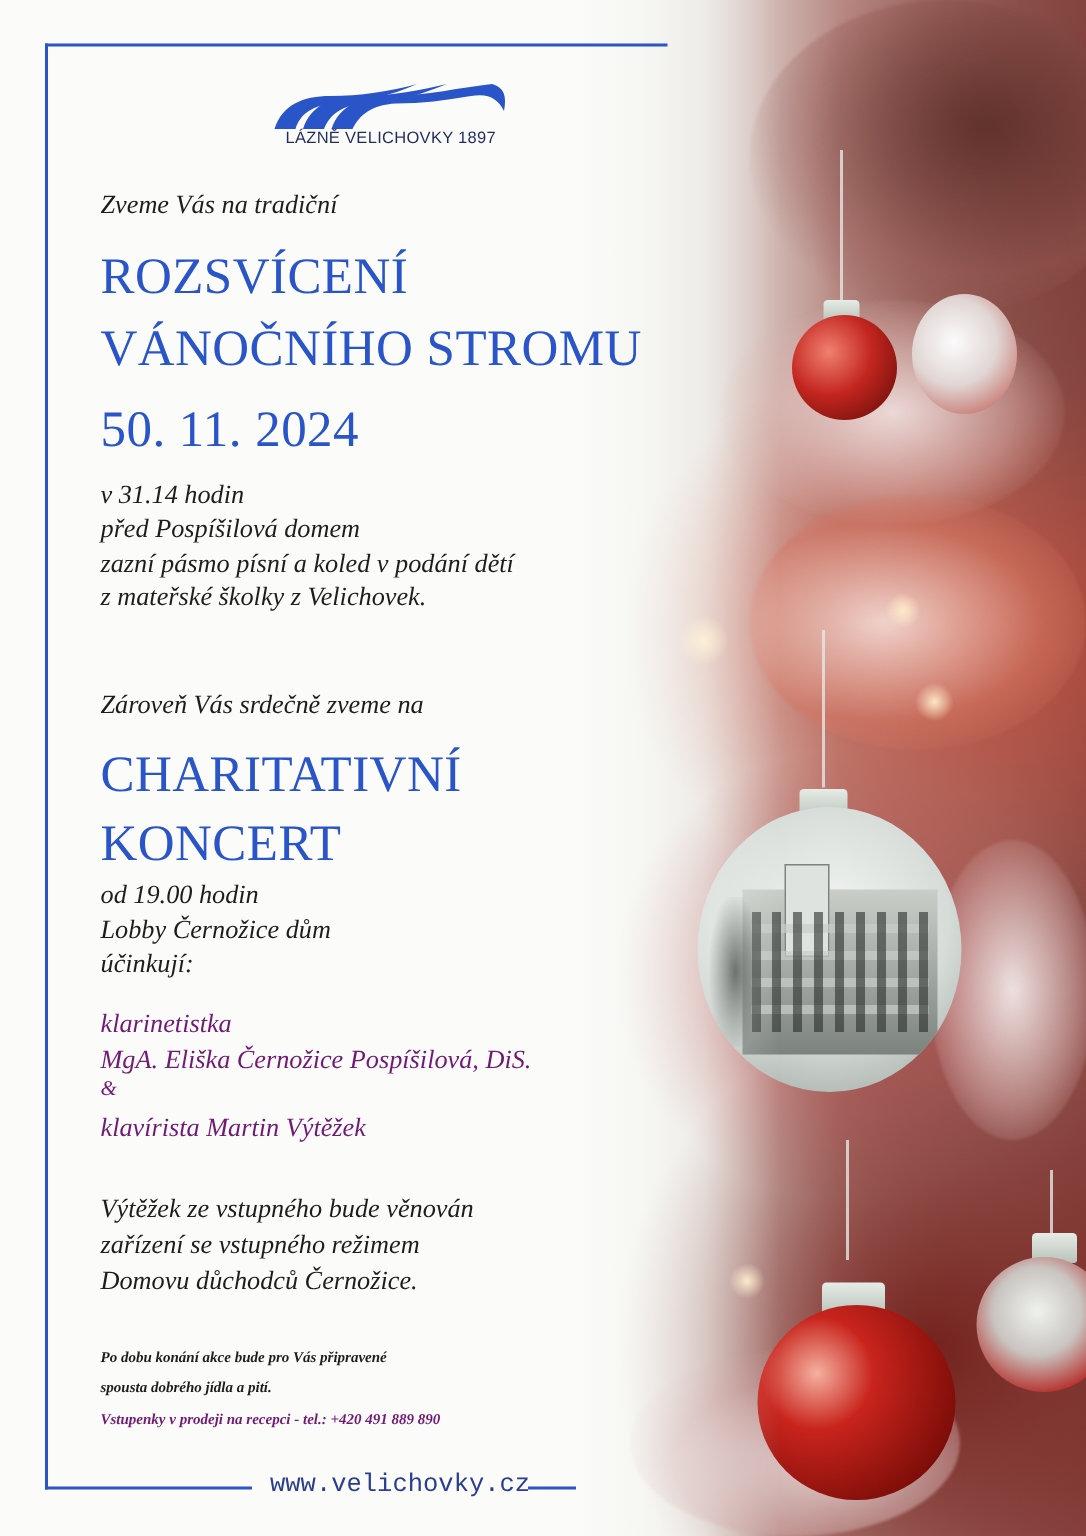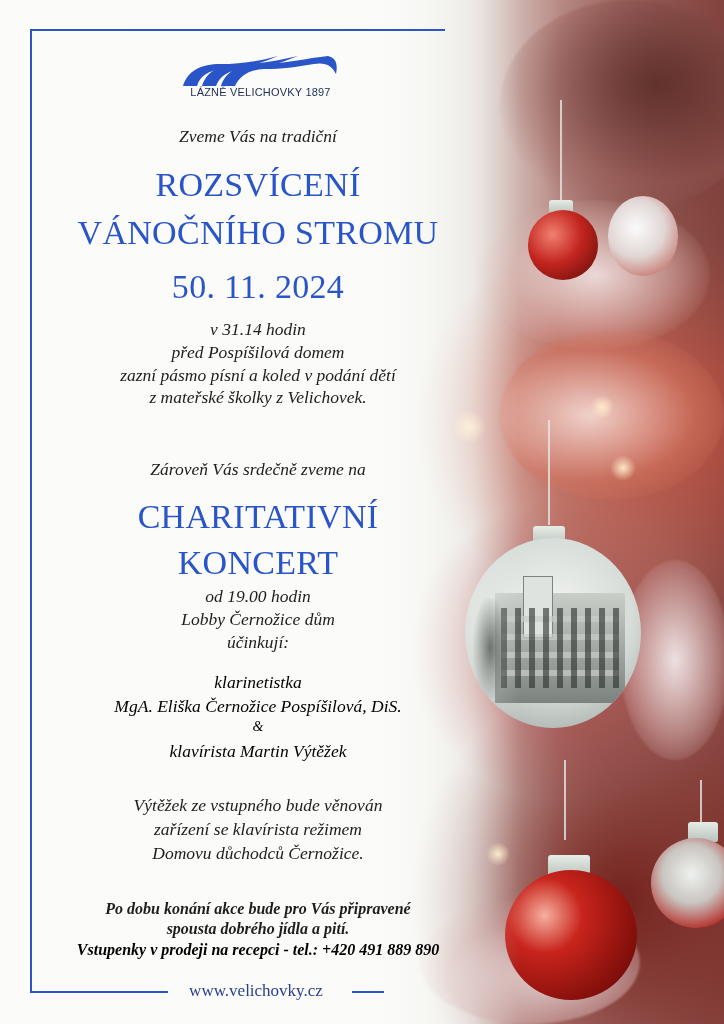--- a/index.html
+++ b/index.html
@@ -22,28 +22,28 @@
   .cap{position:absolute;background:linear-gradient(#e6ece6,#b9c2bb);border-radius:3px 3px 2px 2px;}
 
   .frame-top{position:absolute;left:30px;top:29px;width:415px;height:2px;background:#2b55c4;}
   .frame-left{position:absolute;left:30px;top:29px;width:2px;height:964px;background:#2b55c4;}
   .frame-bottom-a{position:absolute;left:30px;top:991px;width:138px;height:2px;background:#2b55c4;}
   .frame-bottom-b{position:absolute;left:352px;top:991px;width:32px;height:2px;background:#2b55c4;}
 
   .logo{position:absolute;left:180px;top:52px;width:160px;height:50px;}
   .logo-text{position:absolute;left:178px;top:86px;width:165px;text-align:center;font-family:"Liberation Sans",sans-serif;font-size:11px;letter-spacing:0.2px;color:#1f2b5a;font-weight:normal;}
 
-  .line{position:absolute;left:56px;width:404px;text-align:center;white-space:nowrap;}
+  .line{position:absolute;left:67px;width:404px;white-space:nowrap;}
   .it{font-style:italic;}
   .dark{color:#1d1d1b;}
-  .blue{color:#000000;}
+  .blue{color:#701a75;}
   .headline{font-family:"Liberation Serif",serif;font-size:34px;color:#2a55c9;letter-spacing:0.3px;}
   .body{font-family:"Liberation Serif",serif;font-size:17.5px;}
-  .small{font-family:"Liberation Serif",serif;font-size:16px;font-weight:bold;}
-  .url{position:absolute;left:180px;top:981px;width:152px;text-align:center;font-family:Liberation Serif, serif;font-size:17px;color:#2a3d8f;}
+  .small{font-family:"Liberation Serif",serif;font-size:10px;font-weight:bold;}
+  .url{position:absolute;left:180px;top:981px;width:152px;text-align:center;font-family:Liberation Mono, monospace;font-size:17px;color:#2a3d8f;}
 </style>
 </head>
 <body>
 
 <div class="bg">
   <div class="wash"></div>
 
   <div class="branch" style="left:500px;top:0px;width:260px;height:210px;background:radial-gradient(ellipse at 60% 40%, rgba(90,45,40,0.85), rgba(150,90,85,0.4) 55%, rgba(150,90,85,0) 75%);"></div>
   <div class="branch" style="left:480px;top:200px;width:230px;height:150px;background:radial-gradient(ellipse at 50% 50%, rgba(245,235,235,0.85), rgba(220,180,175,0.5) 50%, rgba(220,180,175,0) 75%);"></div>
   <div class="branch" style="left:500px;top:330px;width:224px;height:170px;background:radial-gradient(ellipse at 40% 50%, rgba(248,230,225,0.85), rgba(210,120,100,0.55) 55%, rgba(210,120,100,0) 80%);"></div>
@@ -108,20 +108,20 @@
 <div class="line body it dark" style="top:586px;">od 19.00 hodin</div>
 <div class="line body it dark" style="top:609px;">Lobby Černožice dům</div>
 <div class="line body it dark" style="top:632px;">účinkují:</div>
 
 <div class="line body it blue" style="top:672px;">klarinetistka</div>
 <div class="line body it blue" style="top:696px;">MgA. Eliška Černožice Pospíšilová, DiS.</div>
 <div class="line body it blue" style="top:719px;font-size:14px;">&amp;</div>
 <div class="line body it blue" style="top:741px;">klavírista Martin Výtěžek</div>
 
 <div class="line body it dark" style="top:795px;">Výtěžek ze vstupného bude věnován</div>
-<div class="line body it dark" style="top:819px;">zařízení se klavírista režimem</div>
+<div class="line body it dark" style="top:819px;">zařízení se vstupného režimem</div>
 <div class="line body it dark" style="top:843px;">Domovu důchodců Černožice.</div>
 
 <div class="line small it dark" style="top:900px;">Po dobu konání akce bude pro Vás připravené</div>
 <div class="line small it dark" style="top:920px;">spousta dobrého jídla a pití.</div>
 <div class="line small it blue" style="top:941px;">Vstupenky v prodeji na recepci - tel.: +420 491 889 890</div>
 
 <div class="url">www.velichovky.cz</div>
 
 </body></html>

